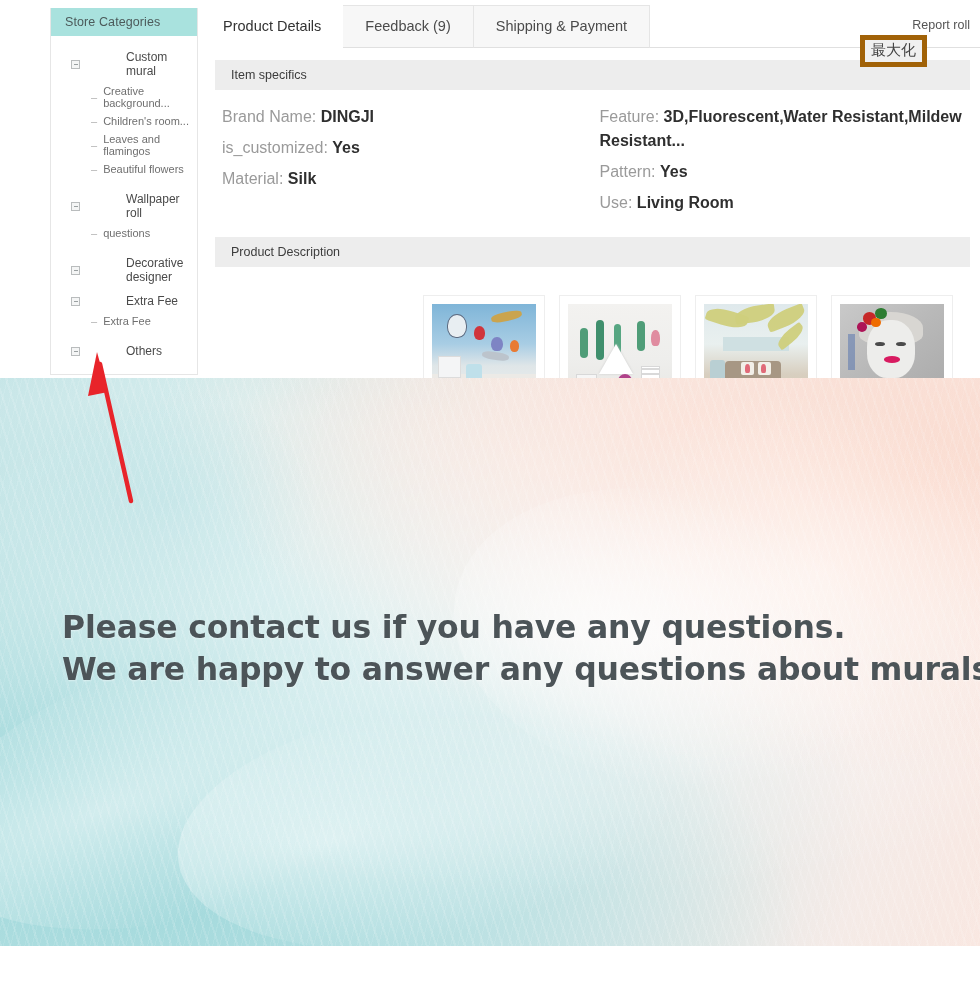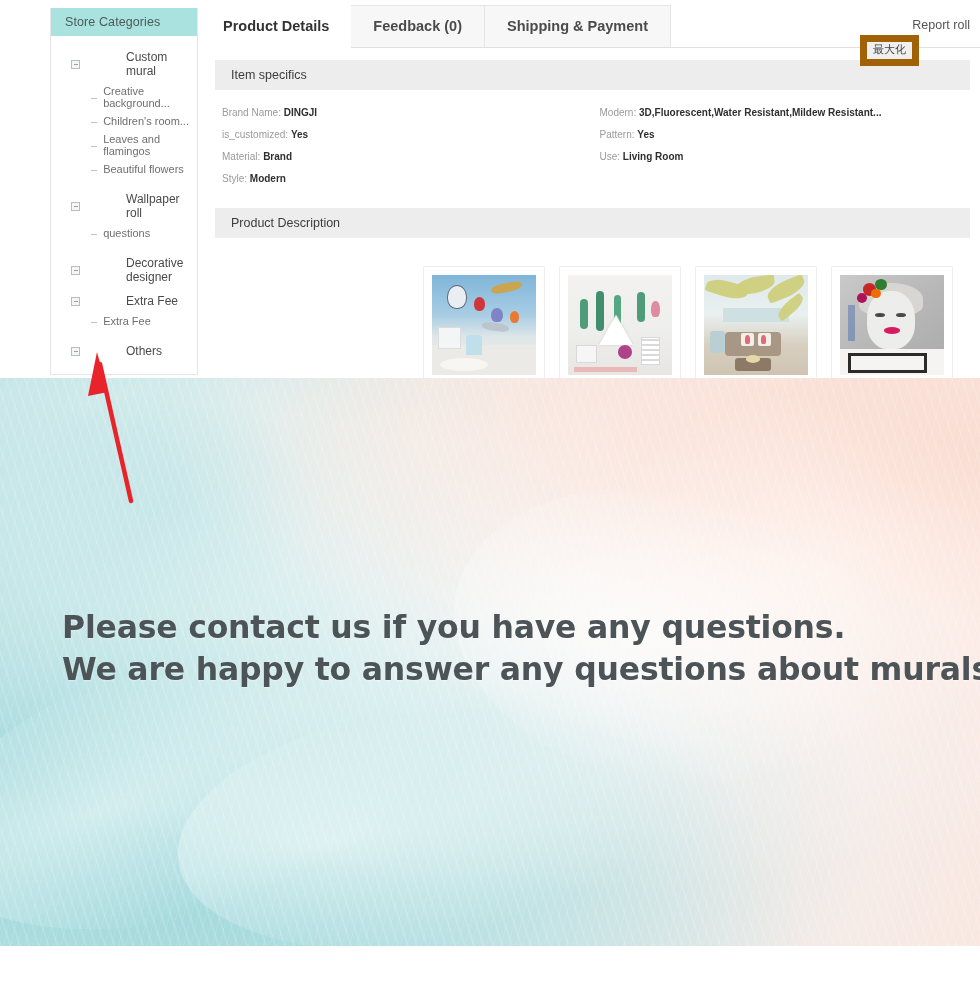--- a/index.html
+++ b/index.html
@@ -146,21 +146,20 @@
     position: relative;
     height: 48px;
     border-bottom: 1px solid #e0e0e0;
     background: #ffffff;
   }
   #tabs {
     position: absolute;
     left: 0; bottom: -1px;
     display: flex;
     align-items: flex-end;
-    font-weight: bold;
   }
   .tab {
     font-size: 14.5px;
     color: #4b4b4b;
     padding: 12px 22px 13px 22px;
     background: #f7f7f7;
     border: 1px solid #e5e5e5;
     border-bottom: 1px solid #e0e0e0;
     border-left: none;
     cursor: pointer;
@@ -176,24 +175,24 @@
   #report-item {
     position: absolute;
     right: 10px; top: 18px;
     font-size: 12.5px;
     color: #555555;
     cursor: pointer;
   }
   #maximize-tooltip {
     position: absolute;
     left: 655px; top: 35px;
-    font-size: 11px;
+    font-size: 15px;
     color: #444444;
     background: #f0f0f0;
-    border: 7px solid #a16207;
+    border: 5px solid #a16207;
     padding: 1px 6px 2px 6px;
     font-family: Liberation Sans, sans-serif;
     line-height: 1.25;
     z-index: 5;
   }
 
   
   .section-bar {
     margin: 12px 10px 0 10px;
     background: #ededed;
@@ -202,21 +201,21 @@
     padding: 8px 0 8px 16px;
   }
 
   
   #specs {
     display: flex;
     padding: 12px 10px 6px 10px;
   }
   .specs-col { width: 50%; padding-left: 7px; }
   .spec-row {
-    font-size: 10px;
+    font-size: 16px;
     color: #9a9a9a;
     padding: 3px 0 4px 0;
     line-height: 1.5;
   }
   .spec-row b { color: #2f2f2f; font-weight: bold; }
 
   
   #thumbs {
     display: flex;
     gap: 14px;
@@ -463,51 +462,47 @@
         </ul>
       </div>
 
     </div>
 
     <div id="main">
 
       <div id="tabbar">
         <div id="tabs">
           <div class="tab active">Product Details</div>
-          <div class="tab">Feedback (0)</div>
+          <div class="tab">Feedback (9)</div>
           <div class="tab">Shipping &amp; Payment</div>
         </div>
         <div id="report-item">Report roll</div>
         <div id="maximize-tooltip">最大化</div>
       </div>
 
       <div class="section-bar">Item specifics</div>
 
       <div id="specs">
         <div class="specs-col">
           <div class="spec-row">
             <span>Brand Name:</span>
             <b>DINGJI</b>
           </div>
           <div class="spec-row">
             <span>is_customized:</span>
             <b>Yes</b>
           </div>
           <div class="spec-row">
             <span>Material:</span>
-            <b>Brand</b>
-          </div>
-          <div class="spec-row">
-            <span>Style:</span>
-            <b>Modern</b>
+            <b>Silk</b>
           </div>
         </div>
         <div class="specs-col">
           <div class="spec-row">
-            <span>Modern:</span>
+            <span>Feature:</span>
             <b>3D,Fluorescent,Water Resistant,Mildew Resistant...</b>
           </div>
           <div class="spec-row">
             <span>Pattern:</span>
             <b>Yes</b>
           </div>
           <div class="spec-row">
             <span>Use:</span>
             <b>Living Room</b>
           </div>

